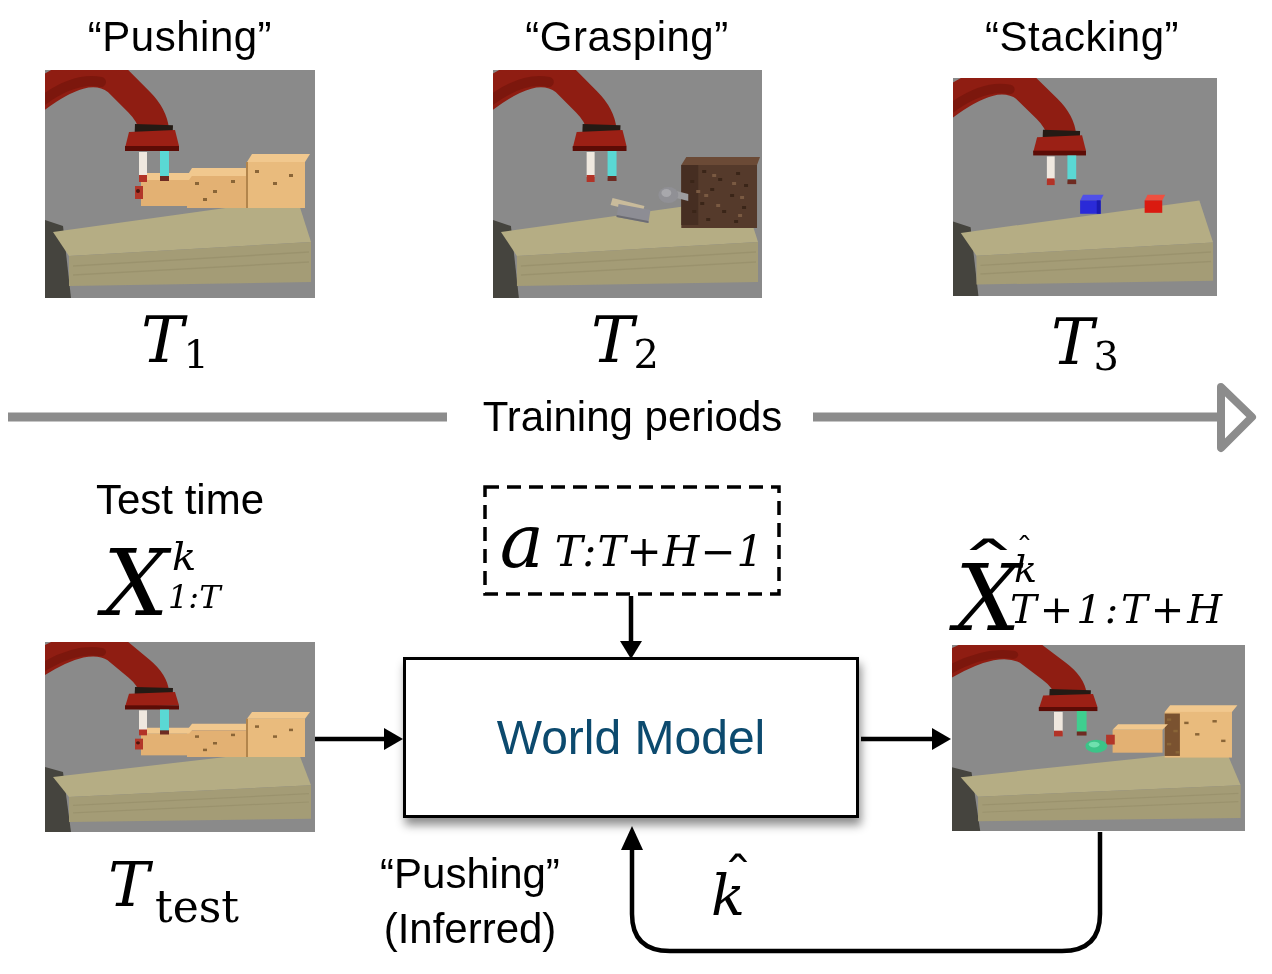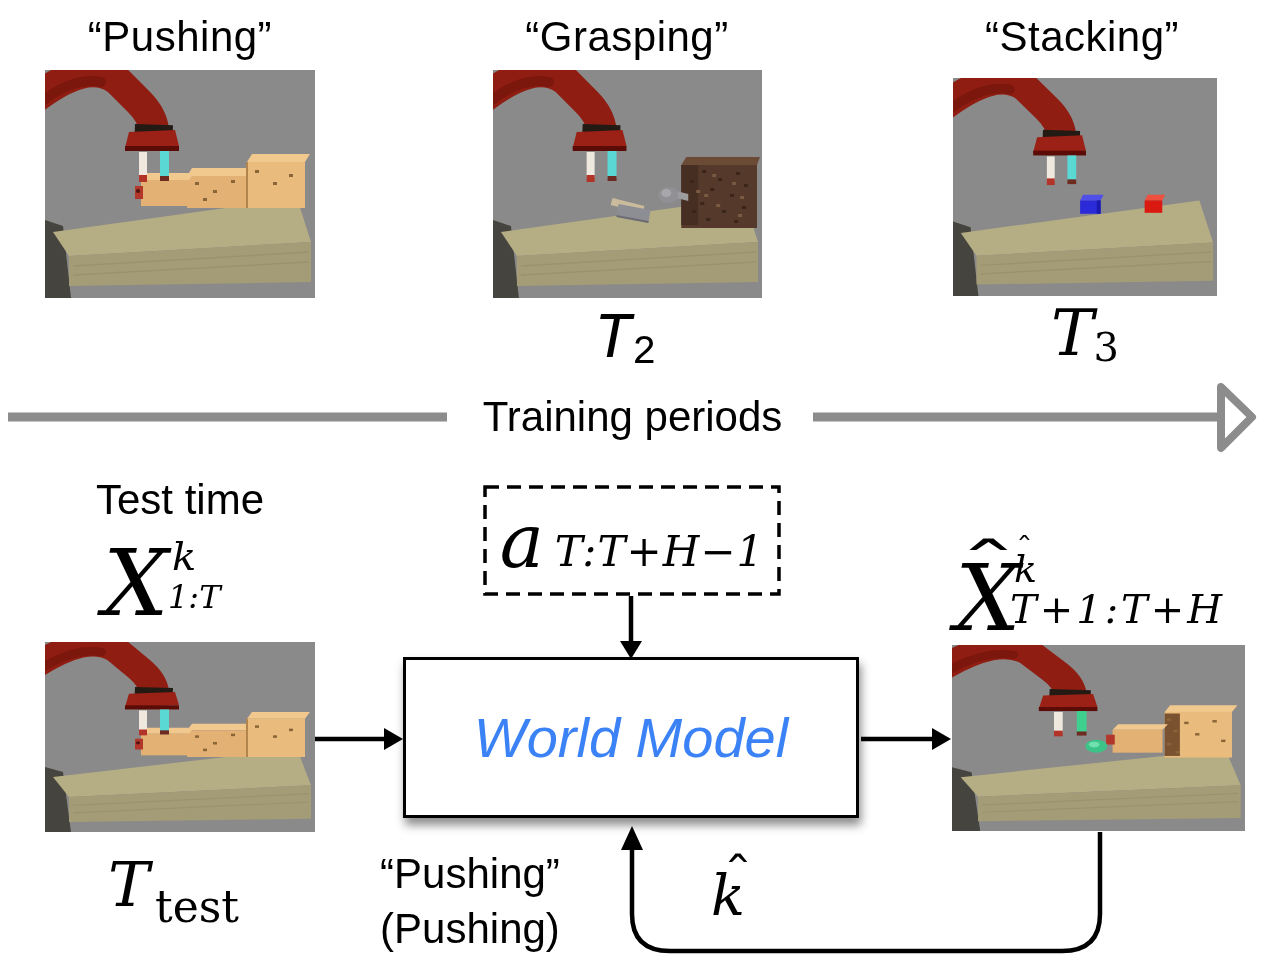--- a/index.html
+++ b/index.html
@@ -17,21 +17,21 @@
   .up{font-style:normal;}
   .task-label{position:absolute;width:260px;text-align:center;font-size:64px;}
   .task-label .ts{font-size:40px;vertical-align:-6px;}
   .mpart{position:absolute;line-height:1;}
   .hat-glyph{display:inline-block;transform-origin:left bottom;}
   
   #world-model-box{position:absolute;left:403px;top:657px;width:456px;height:161px;
       background:#fff;border:3.5px solid #000;box-sizing:border-box;
       display:flex;align-items:center;justify-content:center;
       box-shadow:2px 7px 9px rgba(0,0,0,0.45);}
-  #world-model-box span{font-size:56px;color:#3b82f6;font-style:italic;}
+  #world-model-box span{font-size:48px;color:#0c4a6e;}
   #action-box{position:absolute;left:484px;top:486px;width:296px;height:109px;
       display:flex;align-items:center;justify-content:center;box-sizing:border-box;}
   .am-base{font-size:74px;line-height:1;}
   .am-sub{font-size:42px;line-height:1;margin-left:11px;transform:translateY(11px);
           letter-spacing:1px;}
   .inferred{position:absolute;left:320px;top:847px;width:300px;text-align:center;
             font-size:42px;line-height:1.3;color:#000;}
   .overlay{position:absolute;left:0;top:0;pointer-events:none;}
 </style>
 </head>
@@ -201,24 +201,27 @@
   <path d="M 84,62 L 130,60 L 134,76 L 80,78 Z" fill="#9b2015"></path>
   <rect x="80" y="76" width="54" height="5" fill="#5c0c06"></rect>
   <rect x="94" y="82" width="8" height="25" fill="#efe8df"></rect>
   <rect x="94" y="105" width="8" height="7" fill="#b23327"></rect>
   <rect x="115" y="81" width="9" height="27" fill="#5ad8d4"></rect>
   <rect x="115" y="106" width="9" height="5" fill="#6e2b22"></rect>
  </g>
       </svg>
     </div>
 
-  <div class="task-label math" style="left:495px;top:308px;font-family:Liberation Mono, monospace;">
+  <div class="task-label math" style="left:45px;top:308px;">
+    <span class="tb">T</span><span class="ts up">1</span>
+  </div>
+  <div class="task-label math" style="left:495px;top:308px;">
     <span class="tb">T</span><span class="ts up">2</span>
   </div>
-  <div class="task-label math" style="left:955px;top:301px;">
+  <div class="task-label math" style="left:955px;top:310px;">
     <span class="tb">T</span><span class="ts up">3</span>
   </div>
 
   <div class="sans-label" style="left:20px;top:479px;width:320px;text-align:center;font-size:42px;">Test time</div>
 
   <div class="sans-label" style="left:460px;top:396px;width:345px;text-align:center;font-size:42px;">Training periods</div>
 
   <span class="mpart math" style="left:103px;top:538px;font-size:92px;">X</span>
   <span class="mpart math" style="left:172px;top:536px;font-size:40px;">k</span>
   <span class="mpart math" style="left:168px;top:581px;font-size:32px;">1:T</span>
@@ -274,21 +277,21 @@
     <span class="am-base math">a</span>
     <span class="am-sub math">T:T+H−1</span>
   </div>
 
   <div id="world-model-box">
     <span>World Model</span>
   </div>
 
   <div class="inferred">
     <div>“Pushing”</div>
-    <div>(Pushing)</div>
+    <div>(Inferred)</div>
   </div>
 
   <span class="mpart math up" style="left:723px;top:852px;font-size:46px;"><span class="hat-glyph" style="transform:scaleX(1.3);">ˆ</span></span>
   <span class="mpart math" style="left:711px;top:868px;font-size:56px;">k</span>
 
   <span class="mpart math up" style="left:958px;top:535px;font-size:64px;"><span class="hat-glyph" style="transform:scaleX(1.9);">ˆ</span></span>
   <span class="mpart math" style="left:955px;top:553px;font-size:92px;">X</span>
   <span class="mpart math up" style="left:1016px;top:534px;font-size:26px;"><span class="hat-glyph" style="transform:scaleX(1.3);">ˆ</span></span>
   <span class="mpart math" style="left:1014px;top:550px;font-size:38px;">k</span>
   <span class="mpart math" style="left:1010px;top:589px;font-size:40px;letter-spacing:3px;">T+1:T+H</span>

